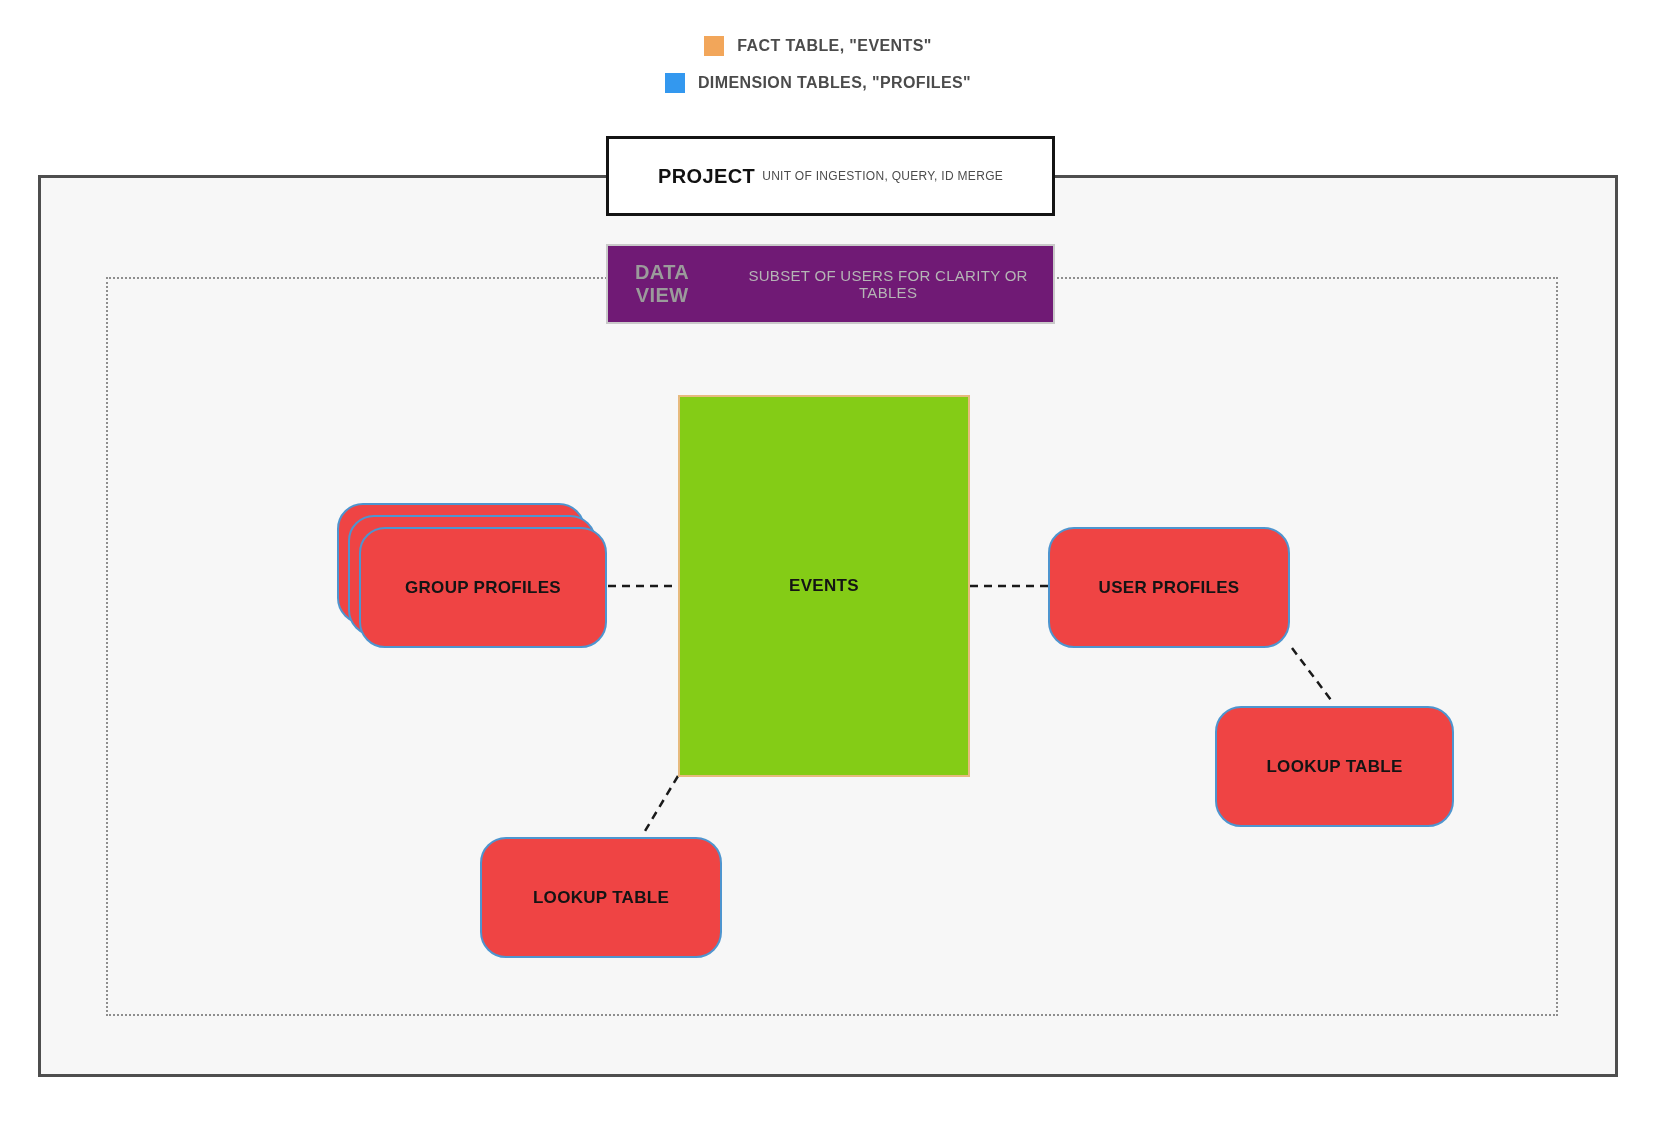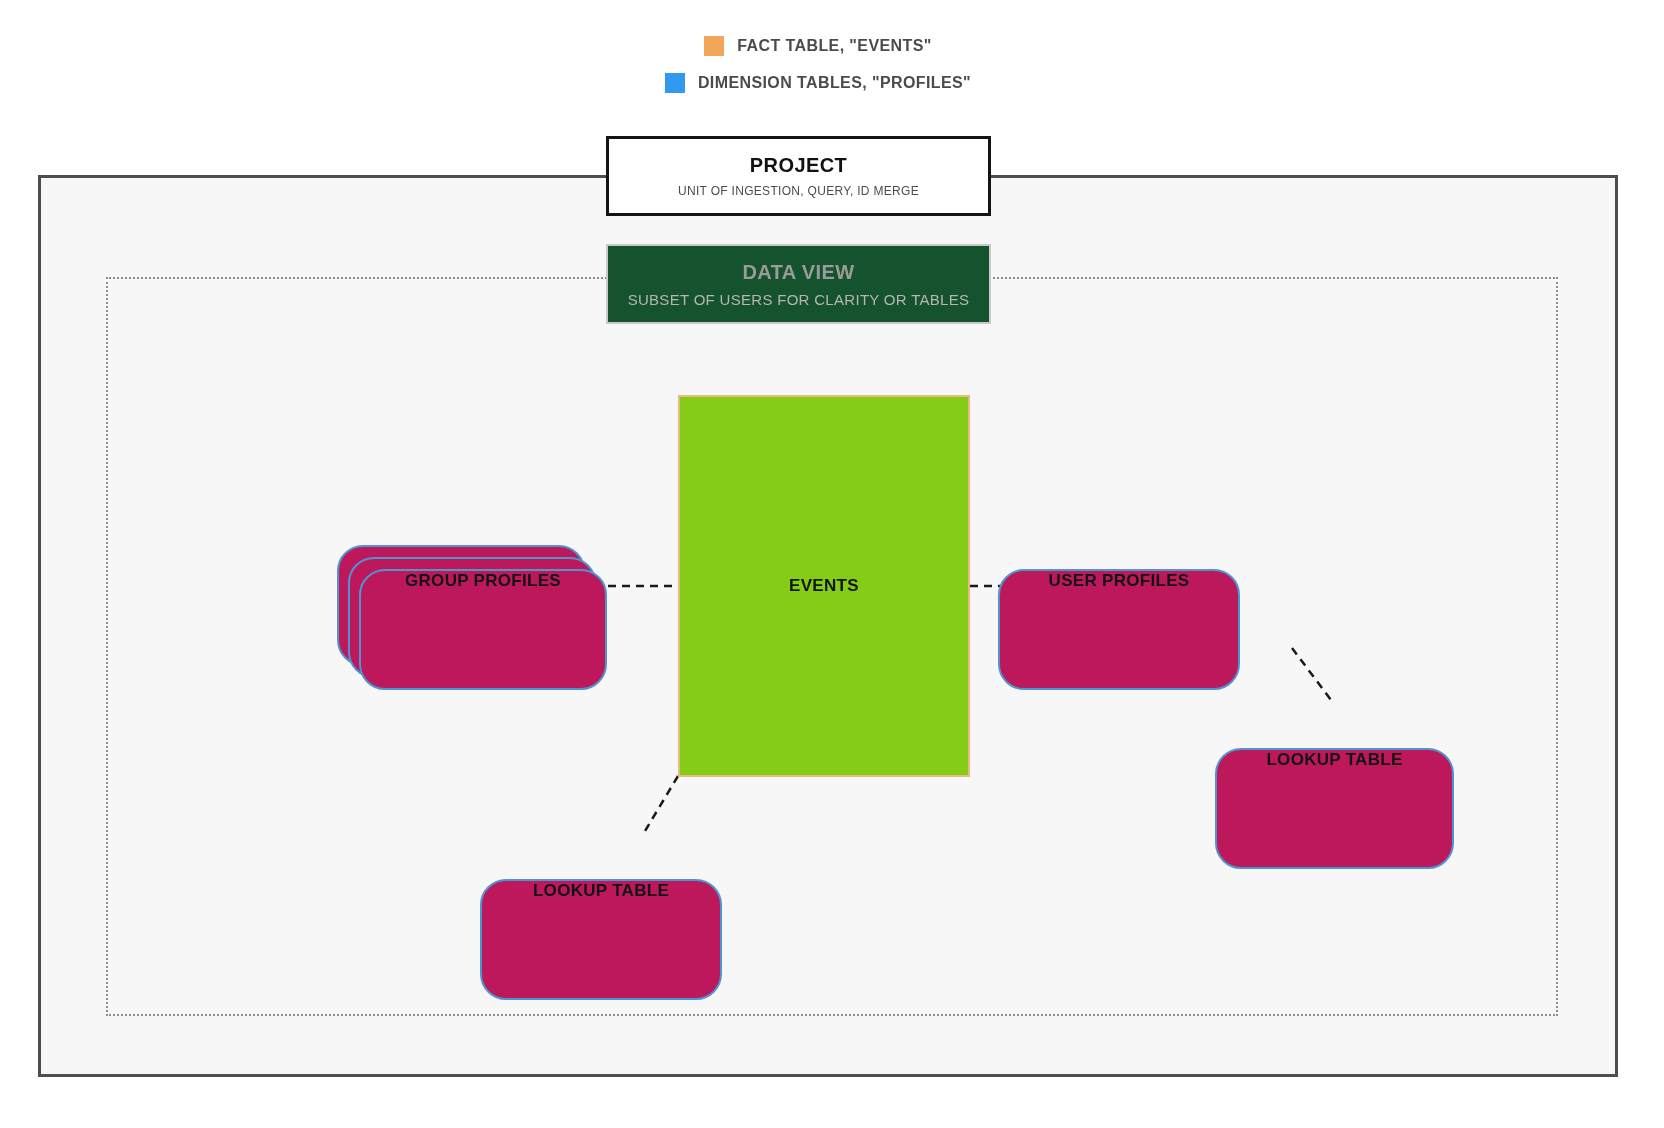--- a/index.html
+++ b/index.html
@@ -32,52 +32,52 @@
   .dotted-box {
     position: absolute; left: 106px; top: 277px; width: 1452px; height: 739px;
     border: 2px dotted #8E8E8E;
   }
 
   
   svg.connectors { position: absolute; left: 0; top: 0; }
 
   
   .title-box {
-    position: absolute; left: 606px; width: 385px; height: 80px;
-    display: flex; flex-direction: column; align-items: center; justify-content: center;
+    position: absolute; left: 606px; width: 449px; height: 80px;
+    display: flex; flex-direction: row; align-items: center; justify-content: center;
     gap: 7px; text-align: center;
   }
   .project-box { top: 136px; border: 3px solid #141414; background: #FFFFFF; }
-  .dataview-box { top: 244px; border: 2px solid #C9C9C9; background: #14532d; }
+  .dataview-box { top: 244px; border: 2px solid #C9C9C9; background: #701a75; }
   .title-box .tb-title { font-size: 20px; font-weight: bold; letter-spacing: 0.4px; }
   .title-box .tb-subtitle { font-size: 12px; letter-spacing: 0.3px; }
   .project-box .tb-title { color: #111111; }
   .project-box .tb-subtitle { color: #4C4C4C; }
   .dataview-box .tb-title { color: #9B9B9B; }
   .dataview-box .tb-subtitle { color: #B5B5B5; font-size: 15px; }
 
   
   .node-label { font-size: 17px; font-weight: bold; color: #141414; letter-spacing: 0.3px; }
 
   .events-box {
     position: absolute; left: 678px; top: 395px; width: 292px; height: 382px;
     border: 2px solid #E7BA7E; background: #84cc16;
     display: flex; align-items: center; justify-content: center;
   }
 
   .blue-card {
     position: absolute; width: 242px; height: 121px;
-    border: 2px solid #4E95CF; border-radius: 26px; background: #be185d;
-    display: flex; justify-content: center; margin-top: 42px;
+    border: 2px solid #4E95CF; border-radius: 26px; background: #ef4444;
+    display: flex; align-items: center; justify-content: center;
   }
   .stack-card { width: 248px; }
   .stack-back  { left: 337px; top: 503px; }
   .stack-mid   { left: 348px; top: 515px; }
   .stack-front { left: 359px; top: 527px; }
-  .user-profiles { left: 998px; top: 527px; }
+  .user-profiles { left: 1048px; top: 527px; }
   .lookup-right  { left: 1215px; top: 706px; width: 239px; }
   .lookup-bottom { left: 480px;  top: 837px; }
 </style>
 </head>
 <body>
 
 <div class="canvas">
 
   <div class="legend">
     <div class="legend-row">

